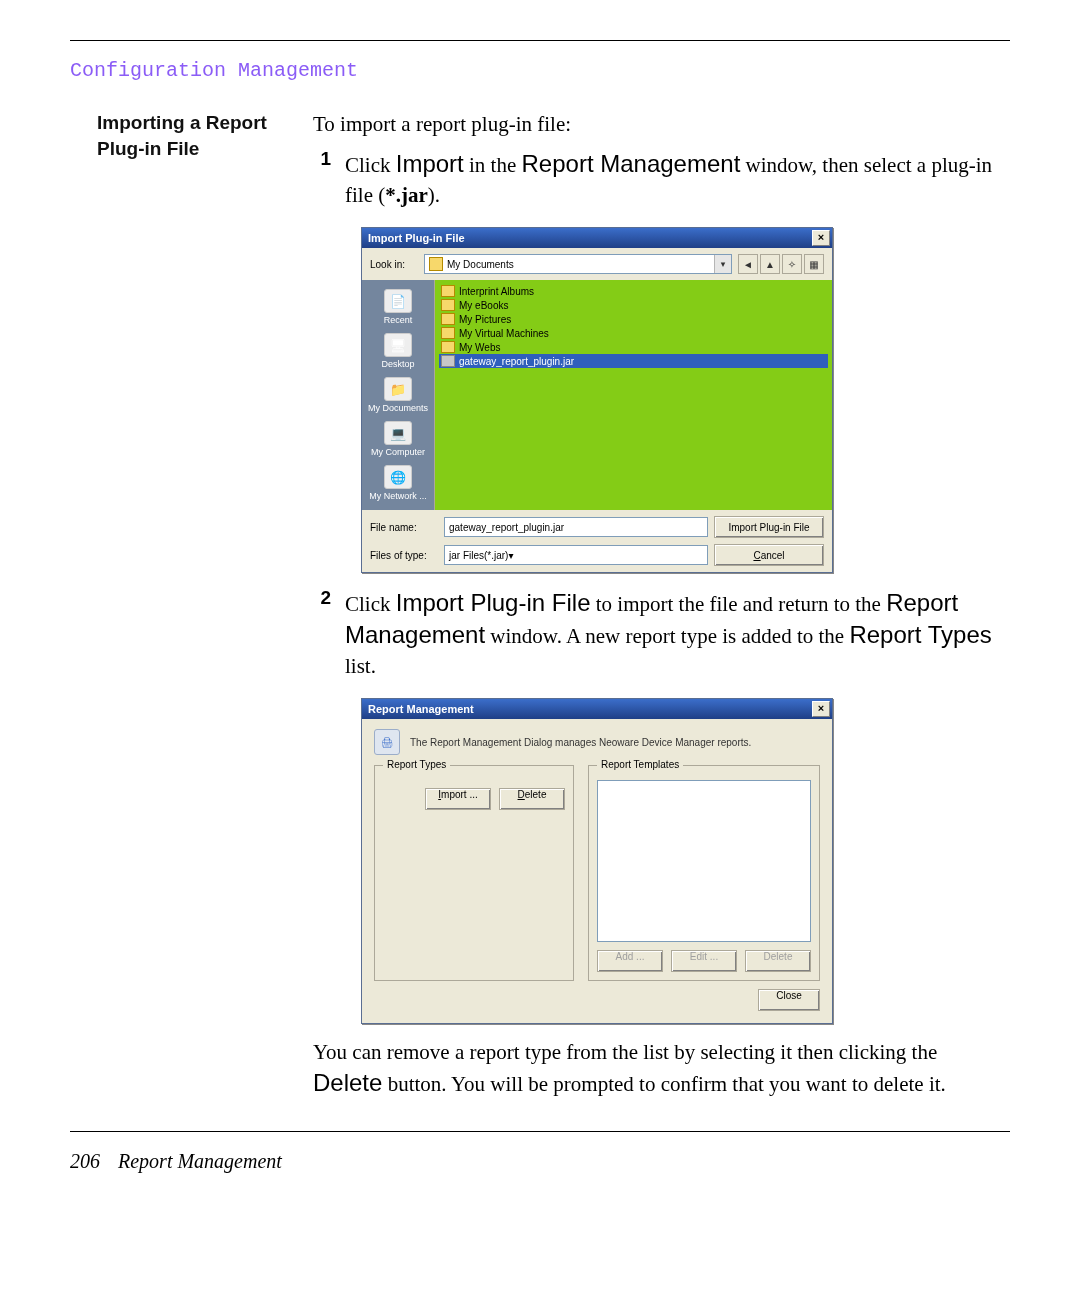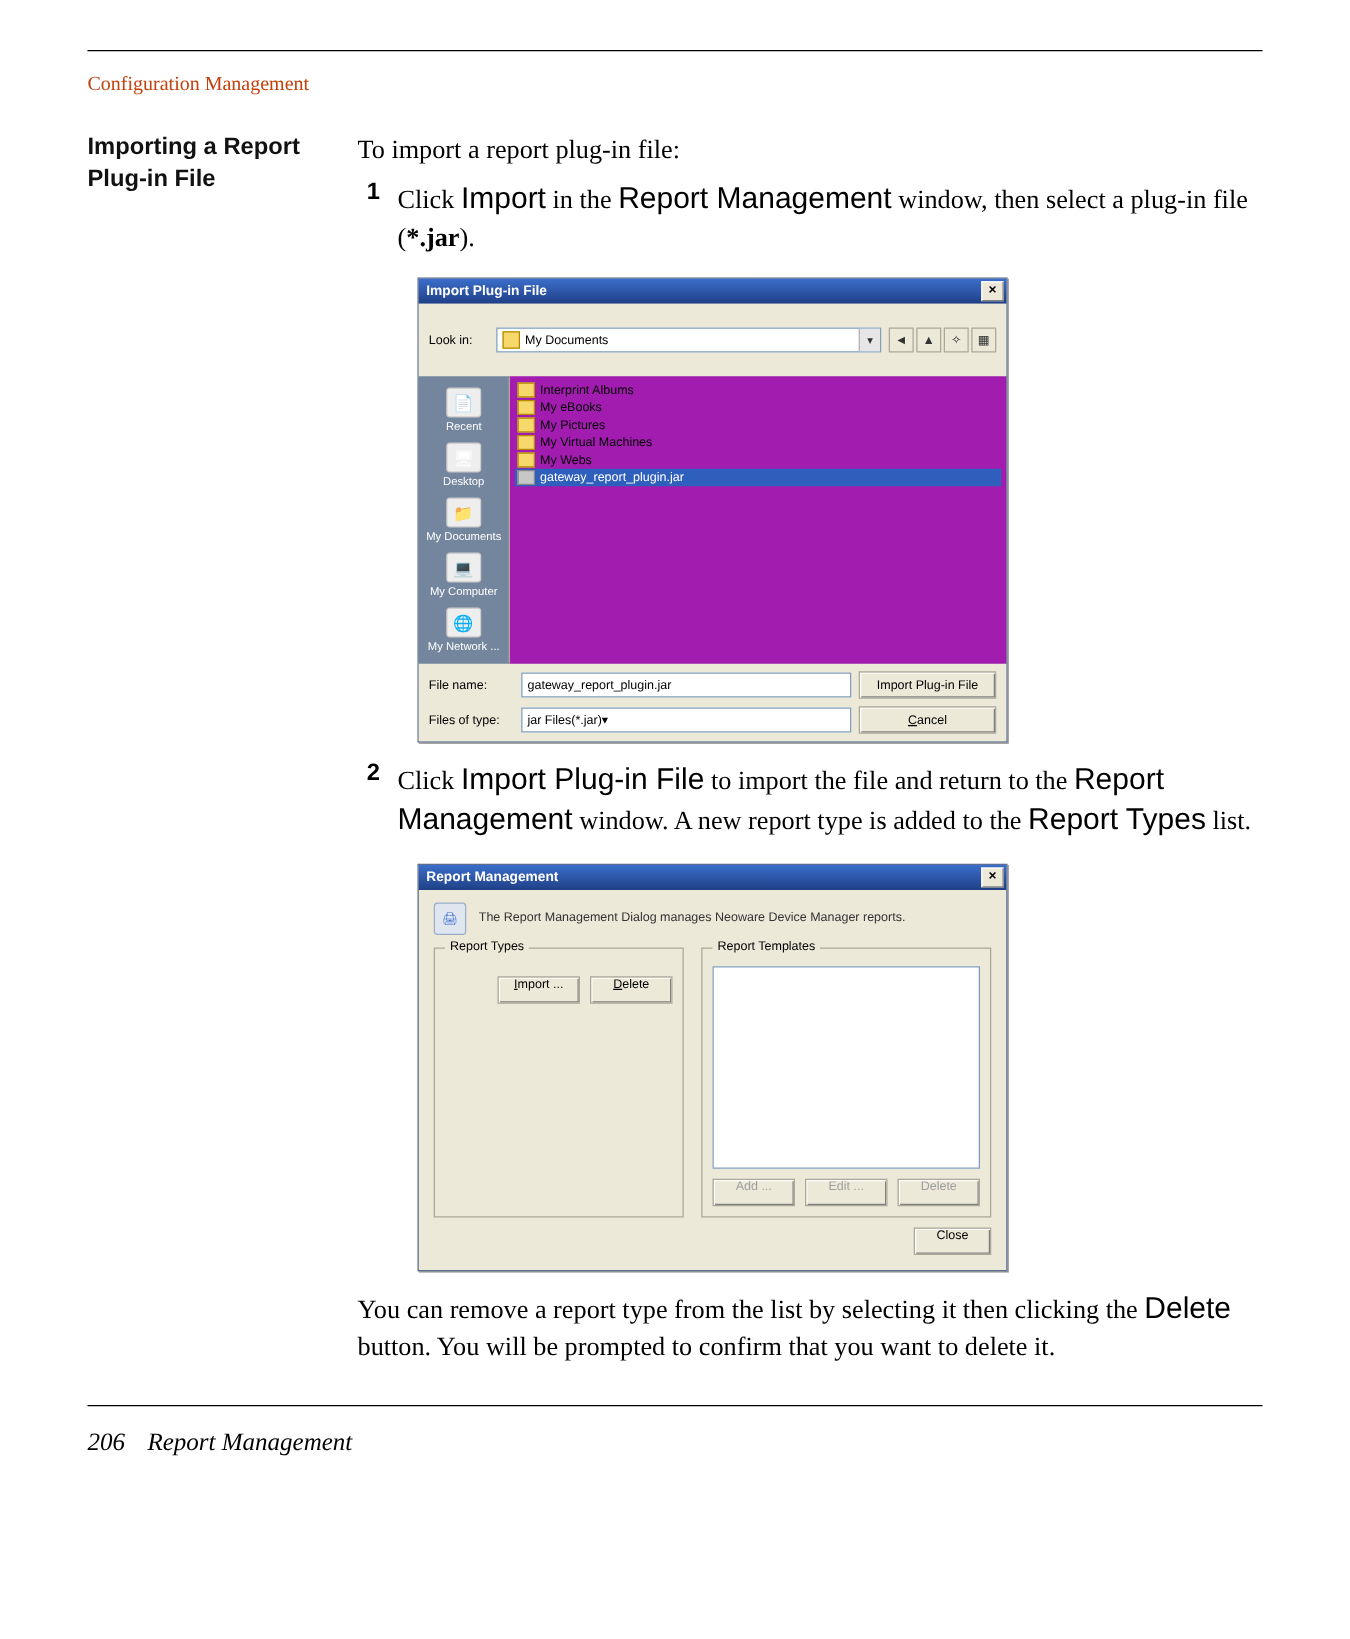--- a/index.html
+++ b/index.html
@@ -19,32 +19,33 @@
   }
   .rule {
     border-top: 1px solid #000;
     margin: 0 0 18px 0;
   }
   .bottom-rule {
     border-top: 1px solid #000;
     margin: 24px 0 18px 0;
   }
   .header-text {
-    font-family: Liberation Serif, serif;
-    font-size: 16px;
-    color: #c2410c;
+    font-family: Liberation Mono, monospace;
+    font-size: 20px;
+    color: #8b5cf6;
     margin-bottom: 28px;
   }
   .columns {
     display: flex;
     gap: 16px;
   }
   .left-col {
     width: 200px;
     flex: 0 0 200px;
+    margin-left: 27px;
   }
   .right-col {
     flex: 1;
   }
   .side-heading {
     font-family: "Segoe UI Semibold", "Trebuchet MS", Arial, sans-serif;
     font-weight: 700;
     font-size: 19px;
     line-height: 1.35;
     color: #111;
@@ -111,21 +112,21 @@
     line-height: 12px;
     border: 1px solid #fff;
     border-right-color: #808080;
     border-bottom-color: #808080;
     font-family: Arial, sans-serif;
   }
   .lookin-row {
     display: flex;
     align-items: center;
     gap: 6px;
-    padding: 19px 8px;
+    padding: 6px 8px;
     background: #ece9d8;
   }
   .combo {
     flex: 1;
     display: flex;
     align-items: center;
     height: 18px;
     background: #fff;
     border: 1px solid #7f9db9;
     padding: 0 4px;
@@ -186,21 +187,21 @@
   .place .pic {
     width: 26px; height: 22px;
     background: #eee;
     border: 1px solid #ccc;
     border-radius: 3px;
     display:flex;align-items:center;justify-content:center;
     font-size:13px;
   }
   .file-area {
     flex: 1;
-    background: #a21caf;
+    background: #84cc16;
     border-left: 1px solid #aca899;
     padding: 4px;
     font-size: 10px;
   }
   .file-item {
     display: flex;
     align-items: center;
     gap: 4px;
     height: 14px;
     padding: 0 2px;

